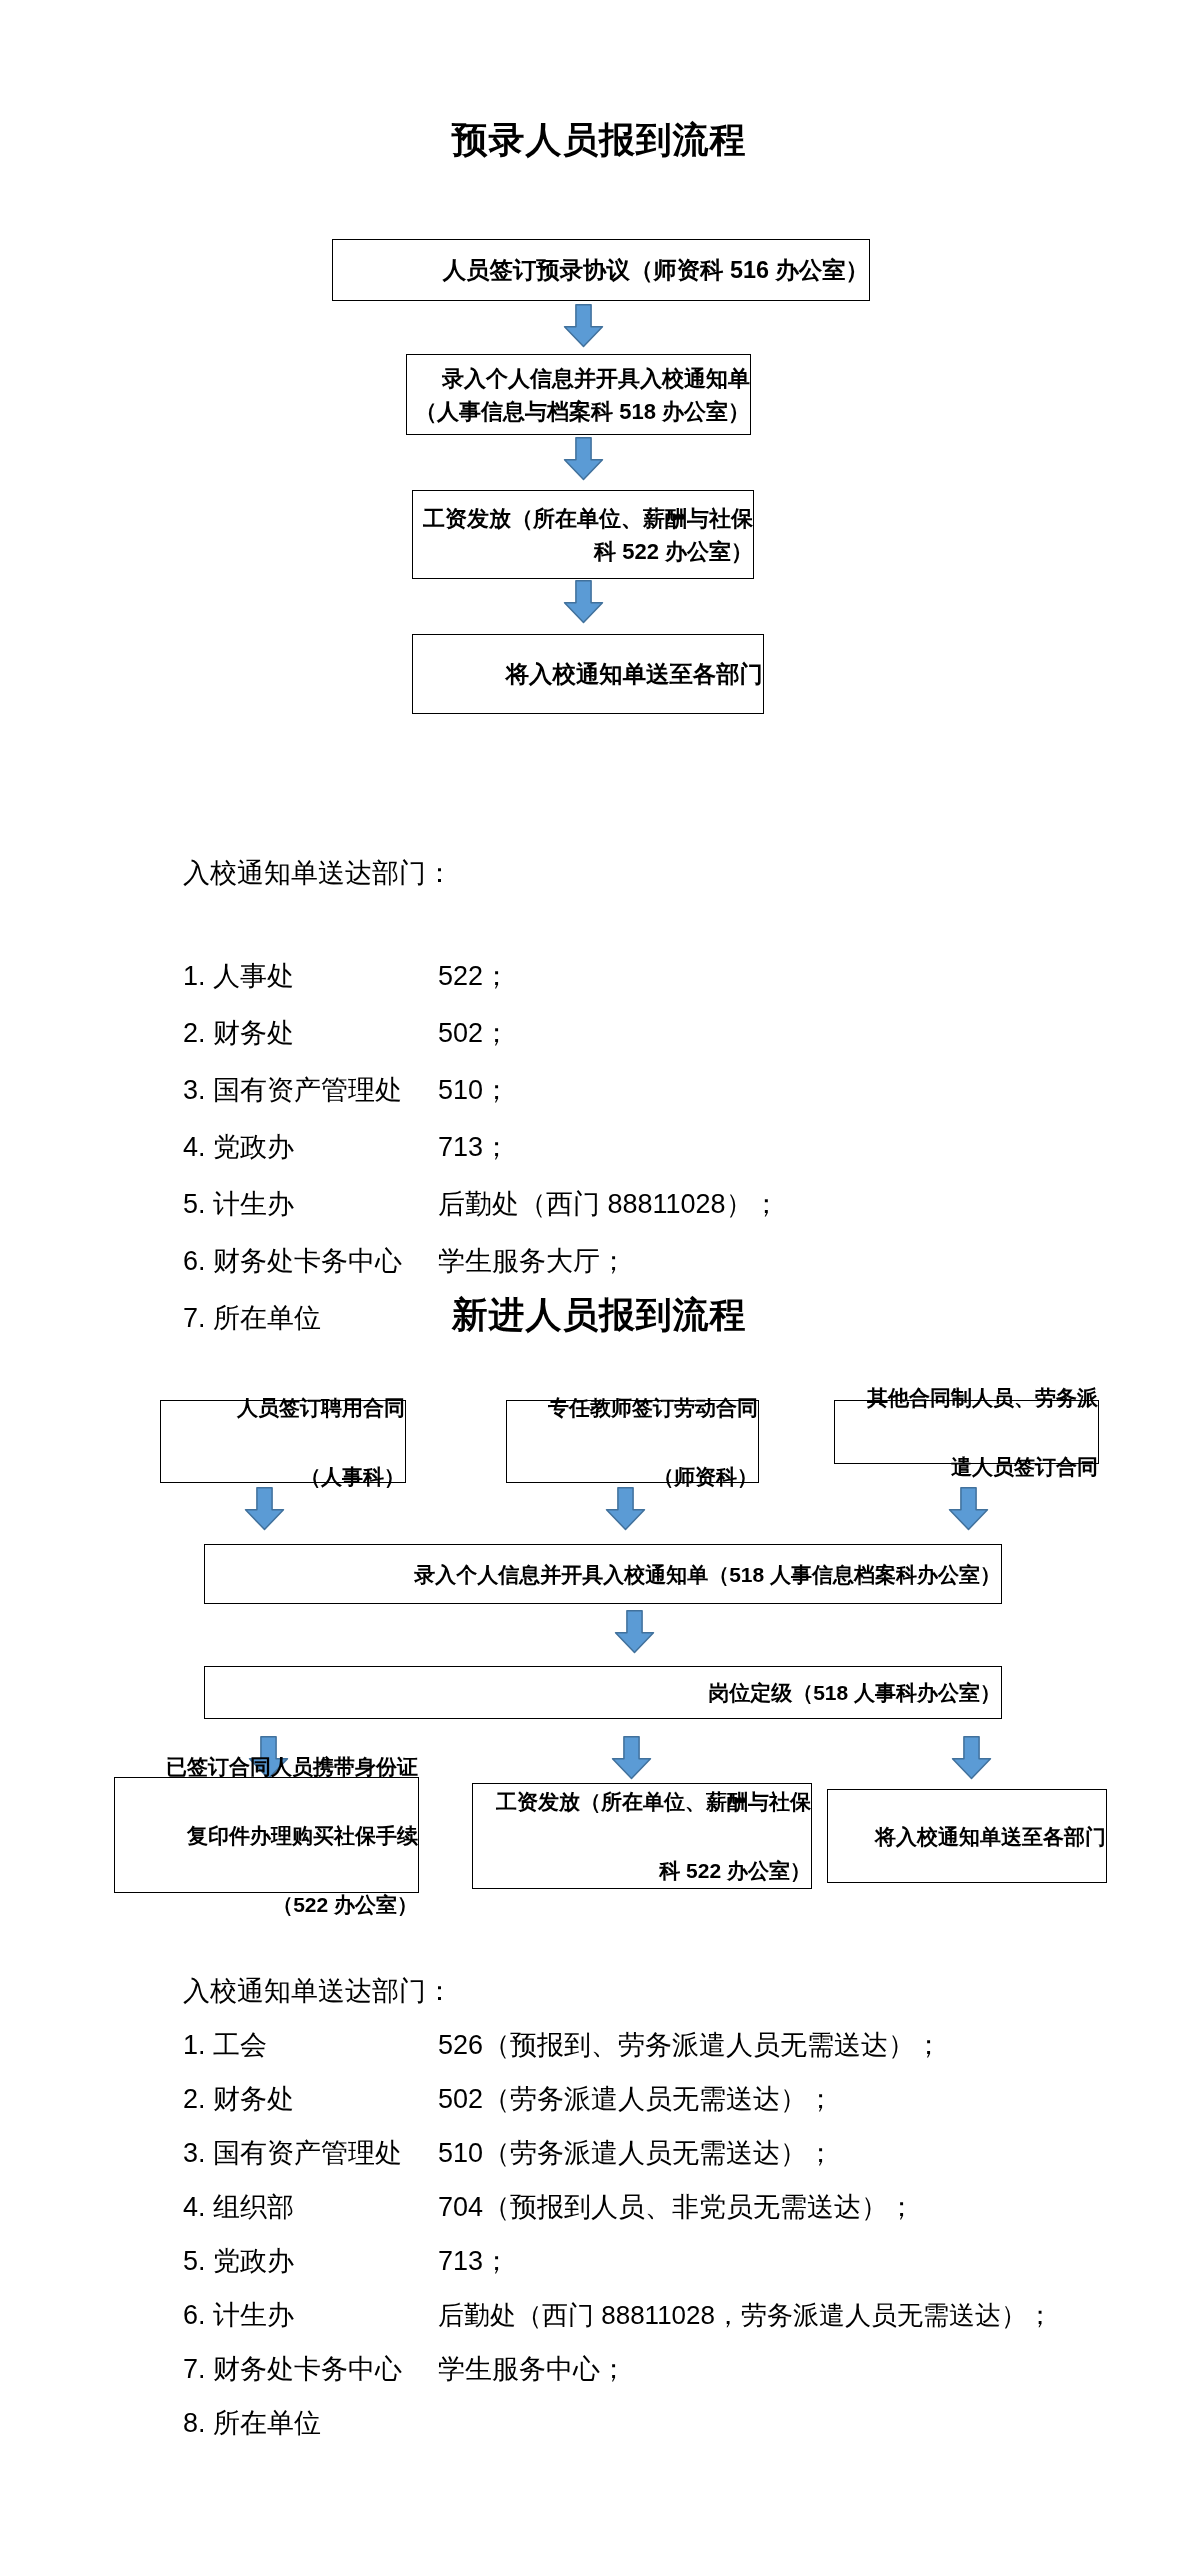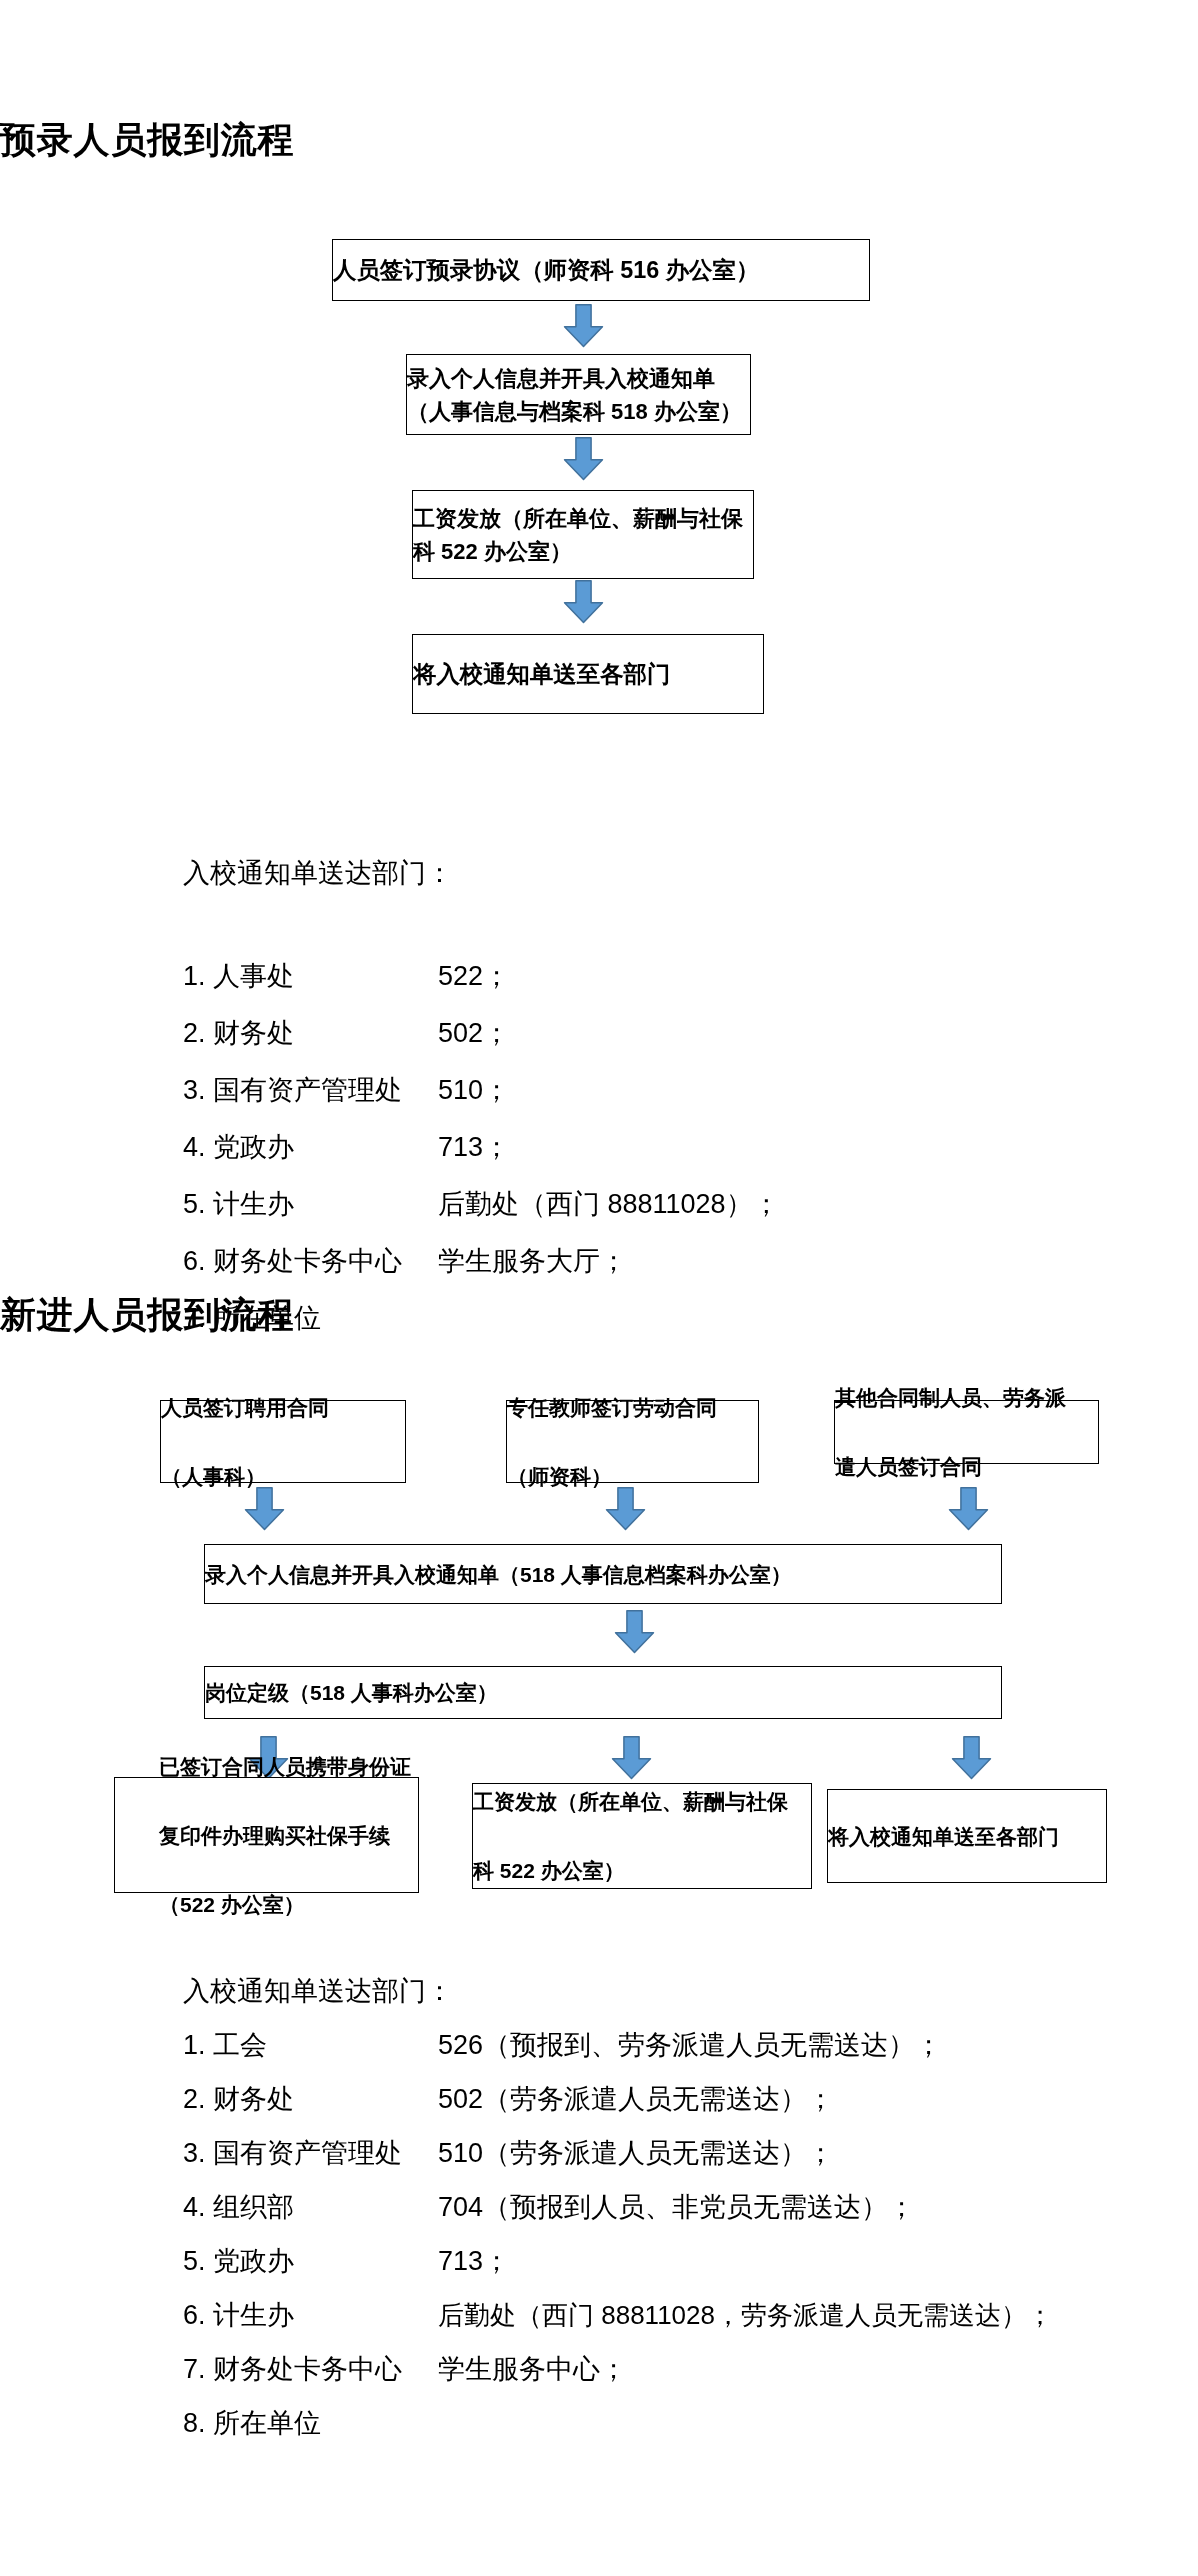--- a/index.html
+++ b/index.html
@@ -9,35 +9,35 @@
     height:2576px;
     background:#ffffff;
     font-family:"Liberation Sans", sans-serif;
     color:#000;
     overflow:hidden;
   }
   .doc-title{
     position:absolute;
     left:0;
     width:100%;
-    text-align:left;
+    text-align:center;
     font-family:"Liberation Serif", serif;
     font-weight:bold;
     font-size:36px;
     line-height:50px;
     letter-spacing:0.8px;
   }
   .fbox{
     position:absolute;
     box-sizing:border-box;
     border:1.5px solid #000;
     background:#fff;
     display:flex;
     flex-direction:column;
-    align-items:flex-start;
+    align-items:flex-end;
     justify-content:center;
     text-align:center;
     font-weight:bold;
   }
   .fbox span{display:block;}
   .fs31{font-size:23.4px;line-height:36px;}
   .fs29{font-size:22px;line-height:33px;}
   .fs28{font-size:21px;line-height:33px;gap:36px;}
   .arrow{position:absolute;width:41px;height:44px;}
   .arrow svg{display:block;width:41px;height:44px;}

